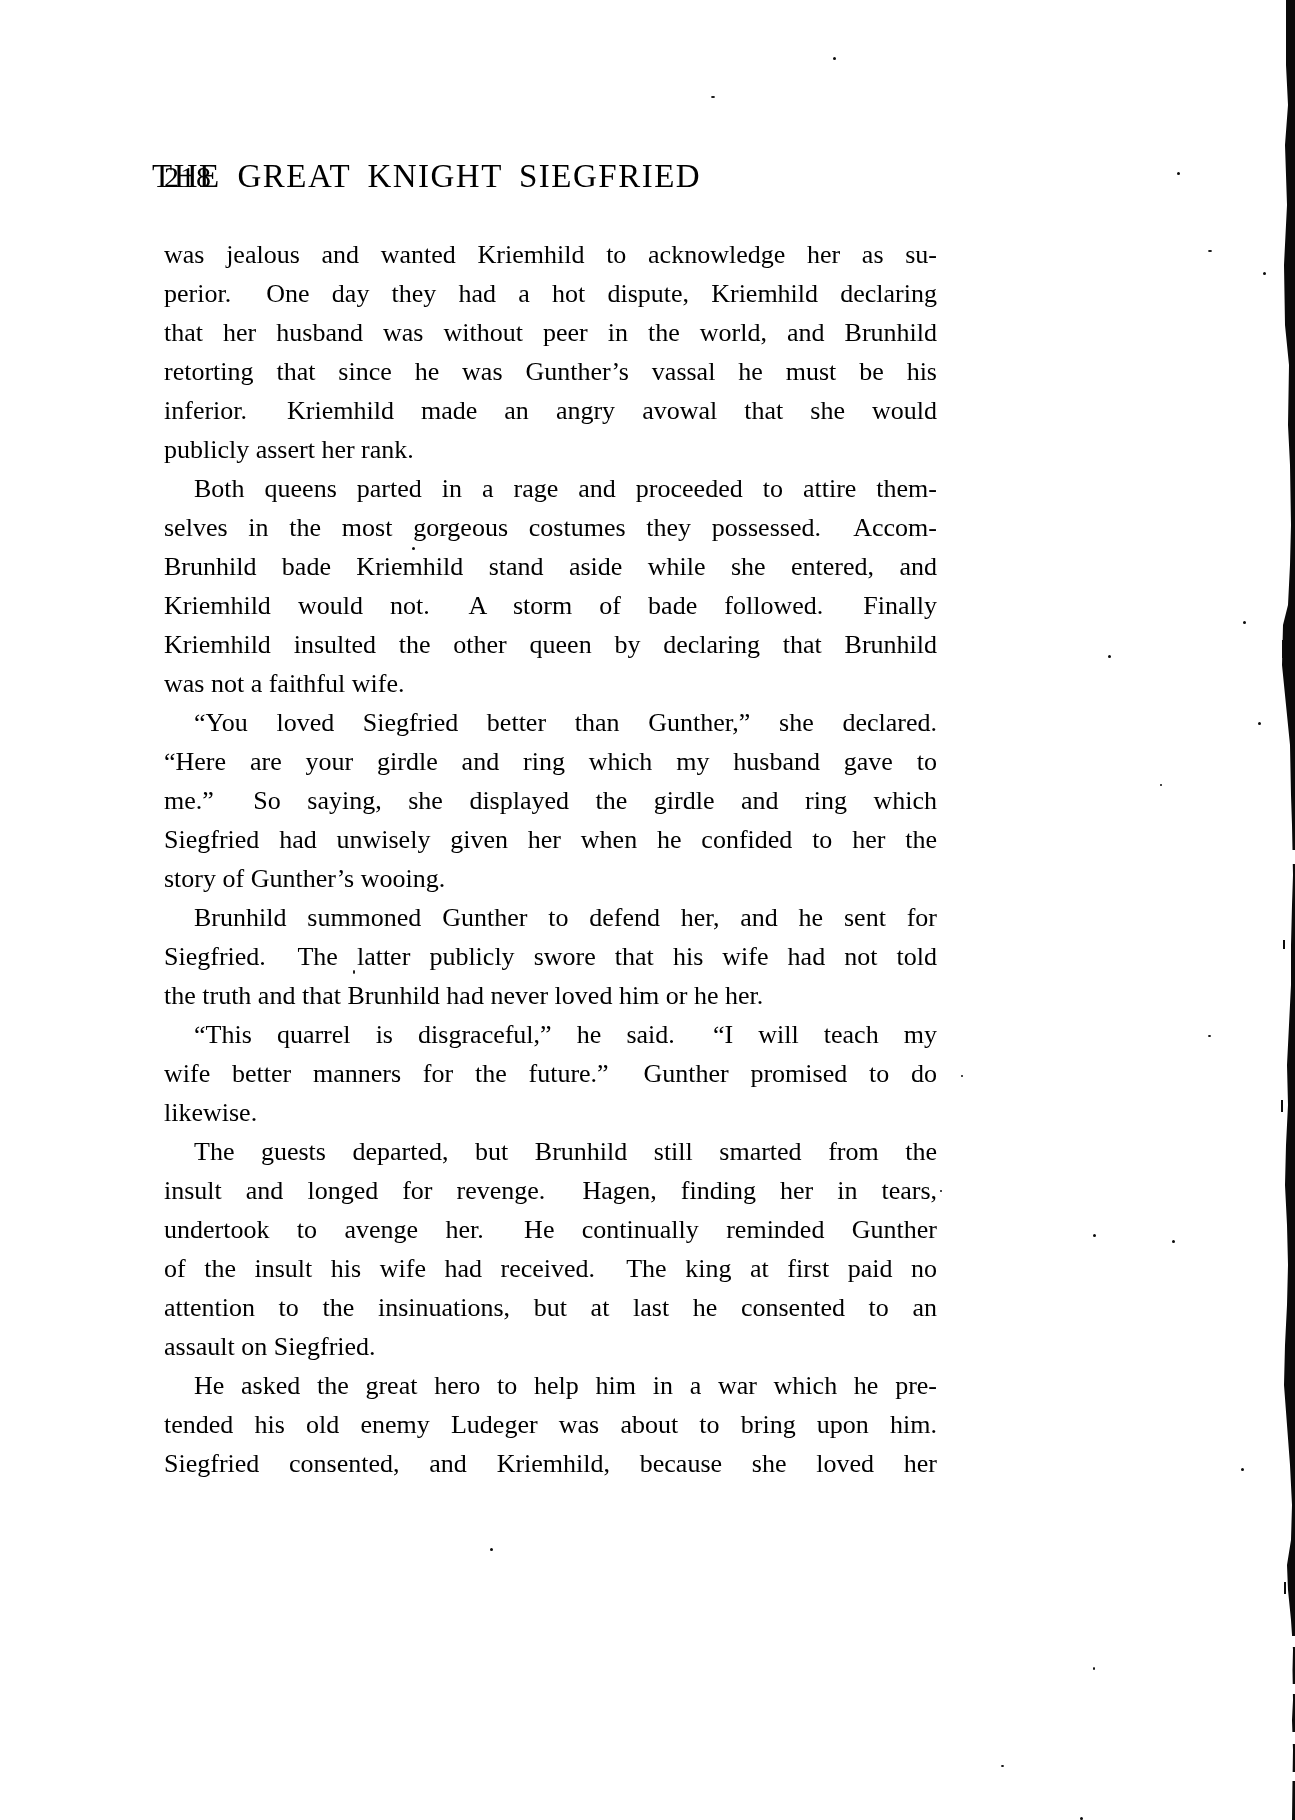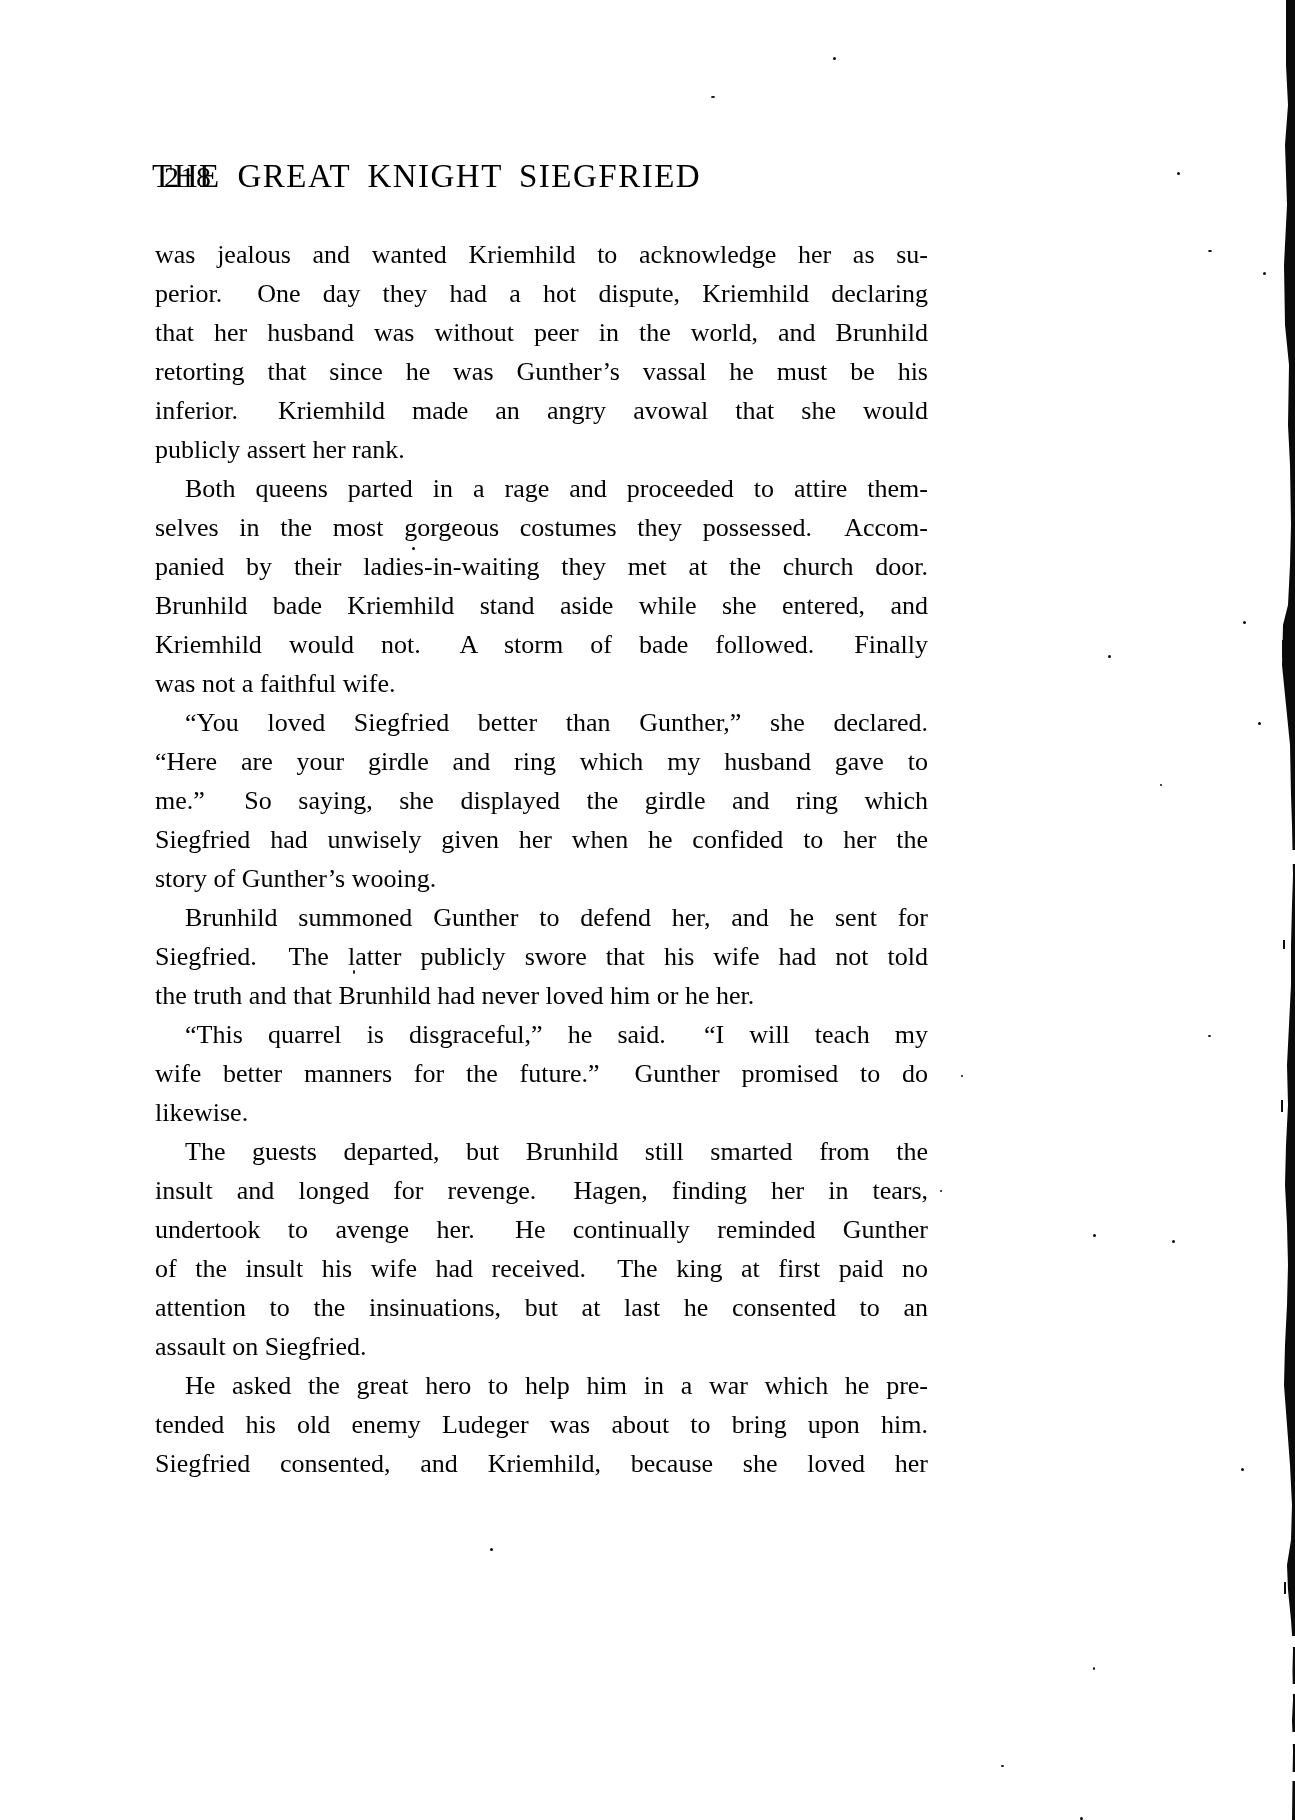--- a/index.html
+++ b/index.html
@@ -19,21 +19,21 @@
     position:absolute;left:12px;top:5px;
     font-size:30px;line-height:30px;letter-spacing:1px;
   }
   .title{
     display:block;text-align:left;
     font-size:33px;line-height:38px;
     letter-spacing:1.5px;word-spacing:7px;
     white-space:nowrap;
   }
   .textblock{
-    position:absolute;left:155px;top:235px;width:773px;
+    position:absolute;left:164px;top:235px;width:773px;
     font-size:26px;
   }
   .line{
     height:39px;line-height:39px;
     text-align:justify;
     -moz-text-align-last:justify;
     text-align-last:justify;
     white-space:pre-wrap;
   }
   .line.indent{text-indent:30px;}
@@ -57,23 +57,23 @@
         <div class="line">was jealous and wanted Kriemhild to acknowledge her as su-</div>
         <div class="line">perior.  One day they had a hot dispute, Kriemhild declaring</div>
         <div class="line">that her husband was without peer in the world, and Brunhild</div>
         <div class="line">retorting that since he was Gunther’s vassal he must be his</div>
         <div class="line">inferior.  Kriemhild made an angry avowal that she would</div>
         <div class="line final">publicly assert her rank.</div>
       </div>
       <div>
         <div class="line indent">Both queens parted in a rage and proceeded to attire them-</div>
         <div class="line">selves in the most gorgeous costumes they possessed.  Accom-</div>
-        <div class="line">panied by their ladies-in-waiting they met at the church door.</div>
         <div class="line">Brunhild bade Kriemhild stand aside while she entered, and</div>
         <div class="line">Kriemhild would not.  A storm of bade followed.  Finally</div>
+        <div class="line">Kriemhild insulted the other queen by declaring that Brunhild</div>
         <div class="line final">was not a faithful wife.</div>
       </div>
       <div>
         <div class="line indent">“You loved Siegfried better than Gunther,” she declared.</div>
         <div class="line">“Here are your girdle and ring which my husband gave to</div>
         <div class="line">me.”  So saying, she displayed the girdle and ring which</div>
         <div class="line">Siegfried had unwisely given her when he confided to her the</div>
         <div class="line final">story of Gunther’s wooing.</div>
       </div>
       <div>

